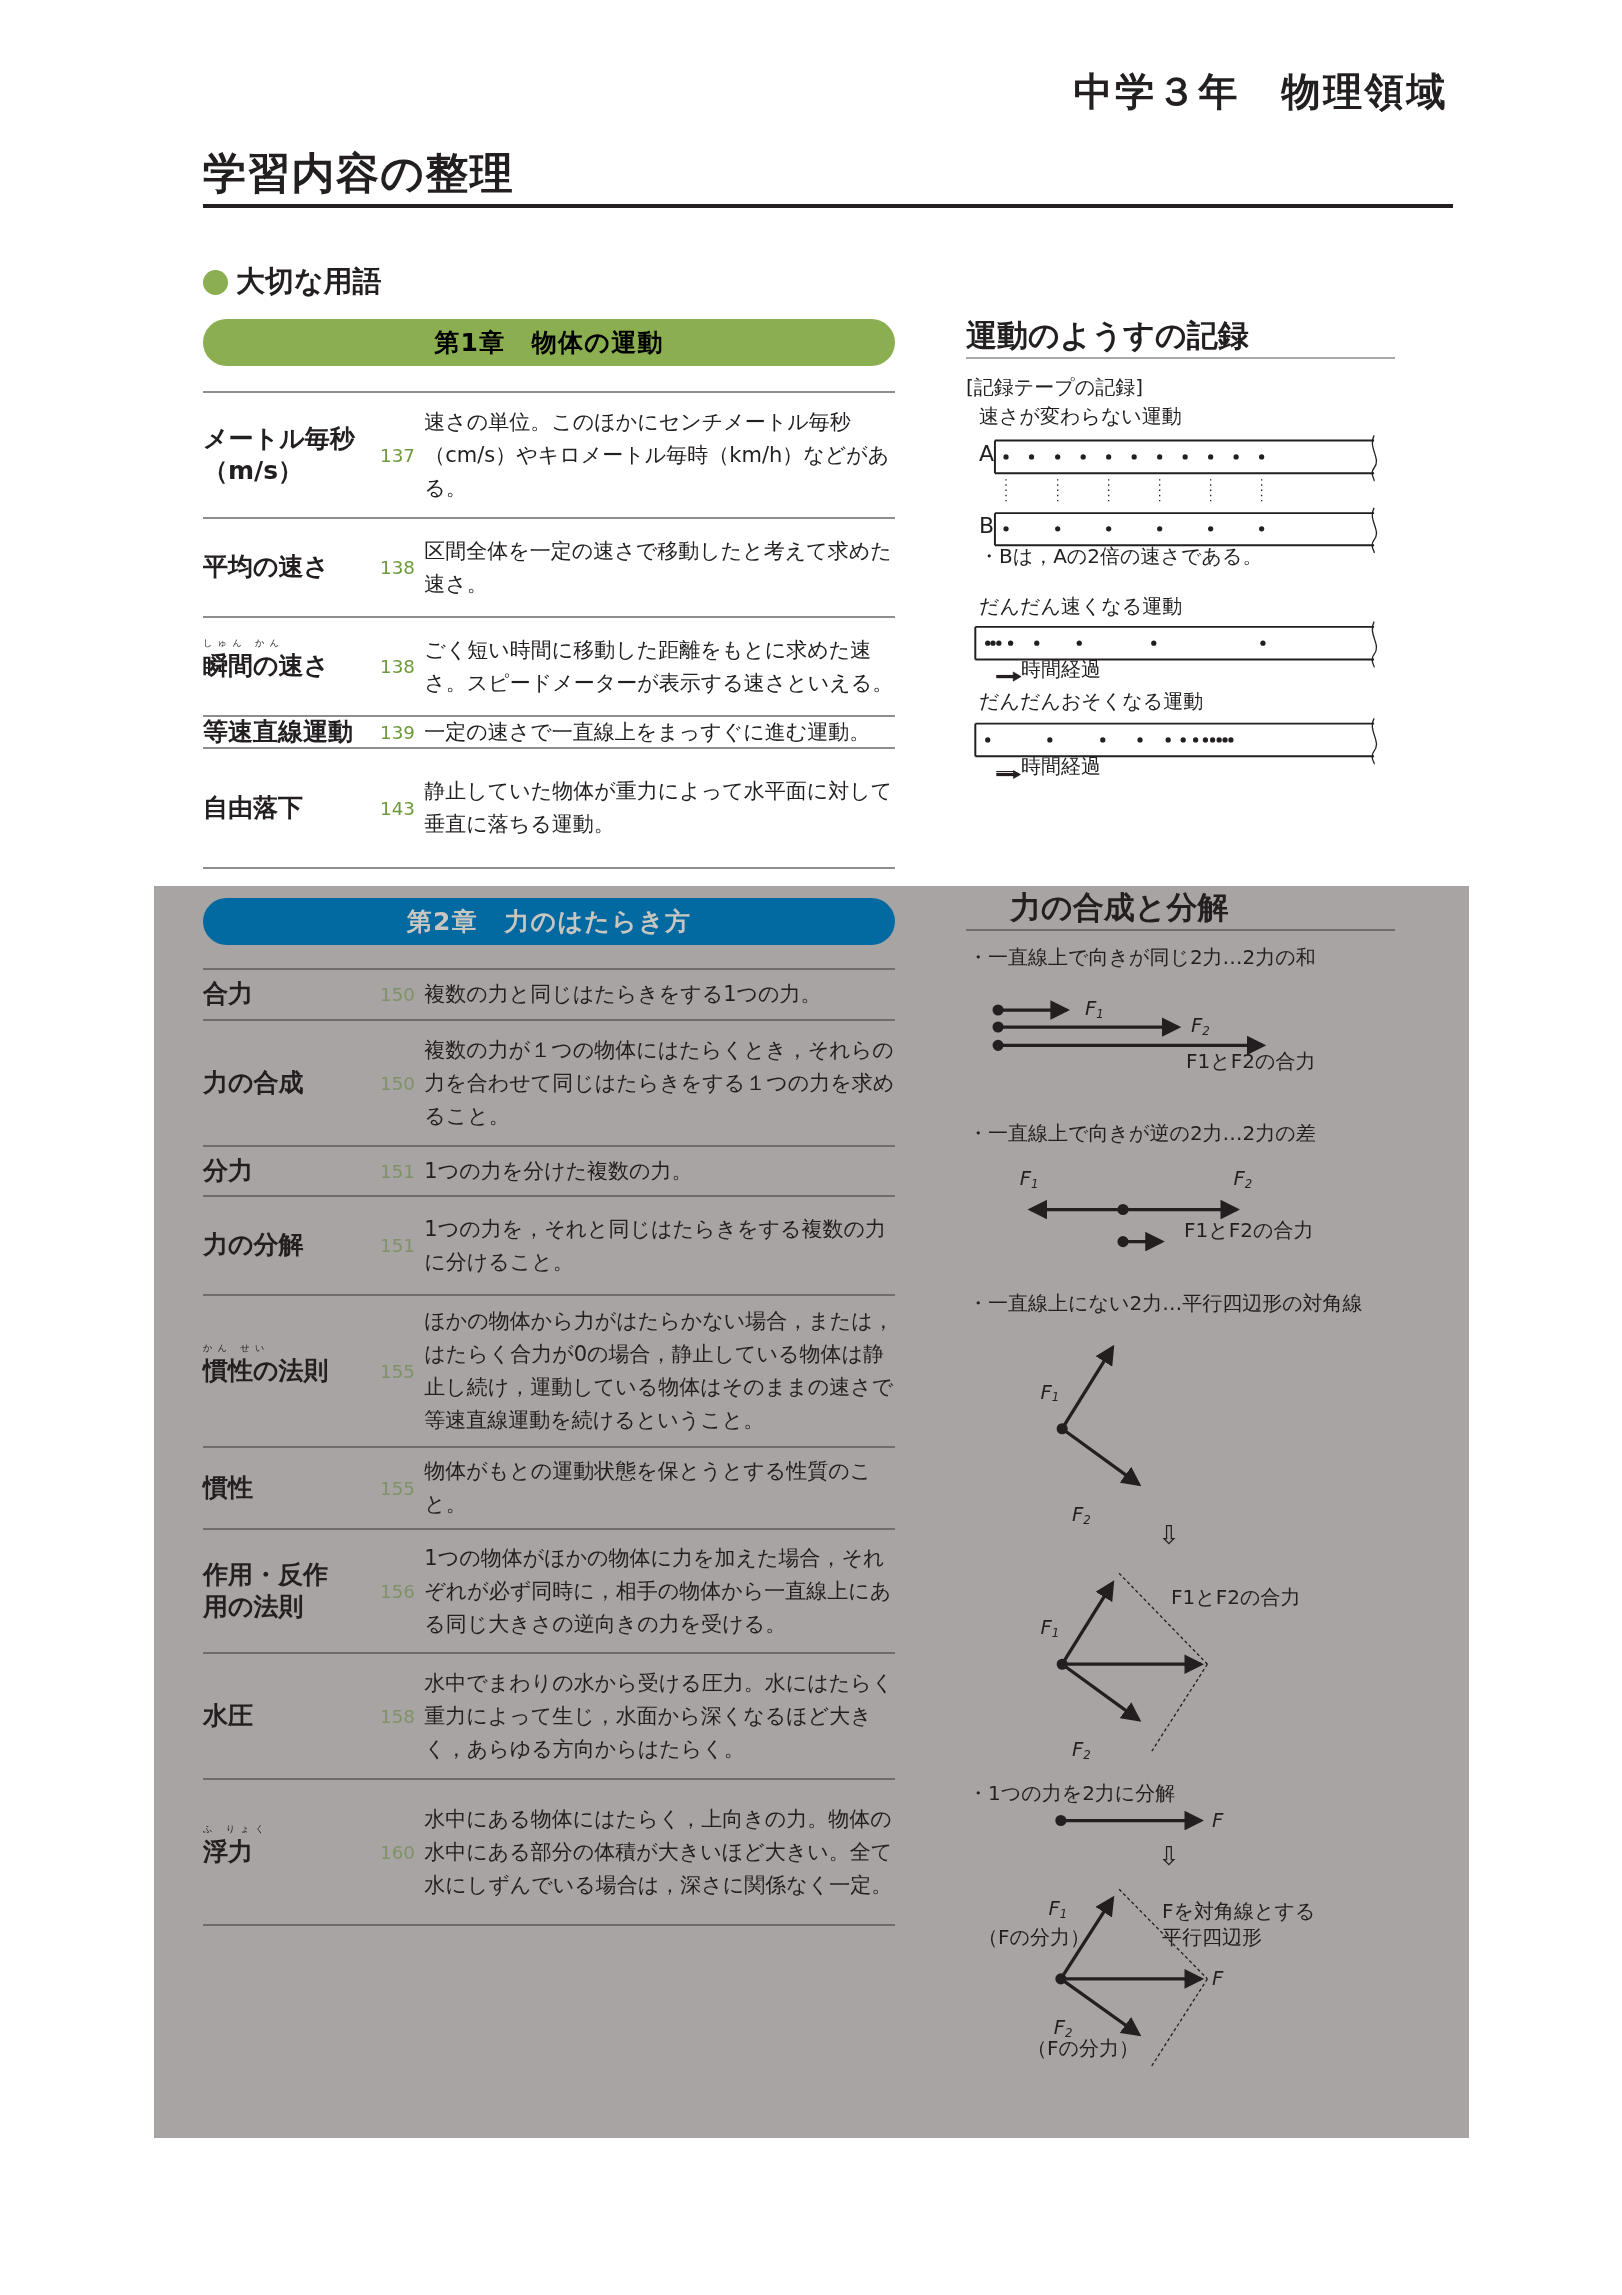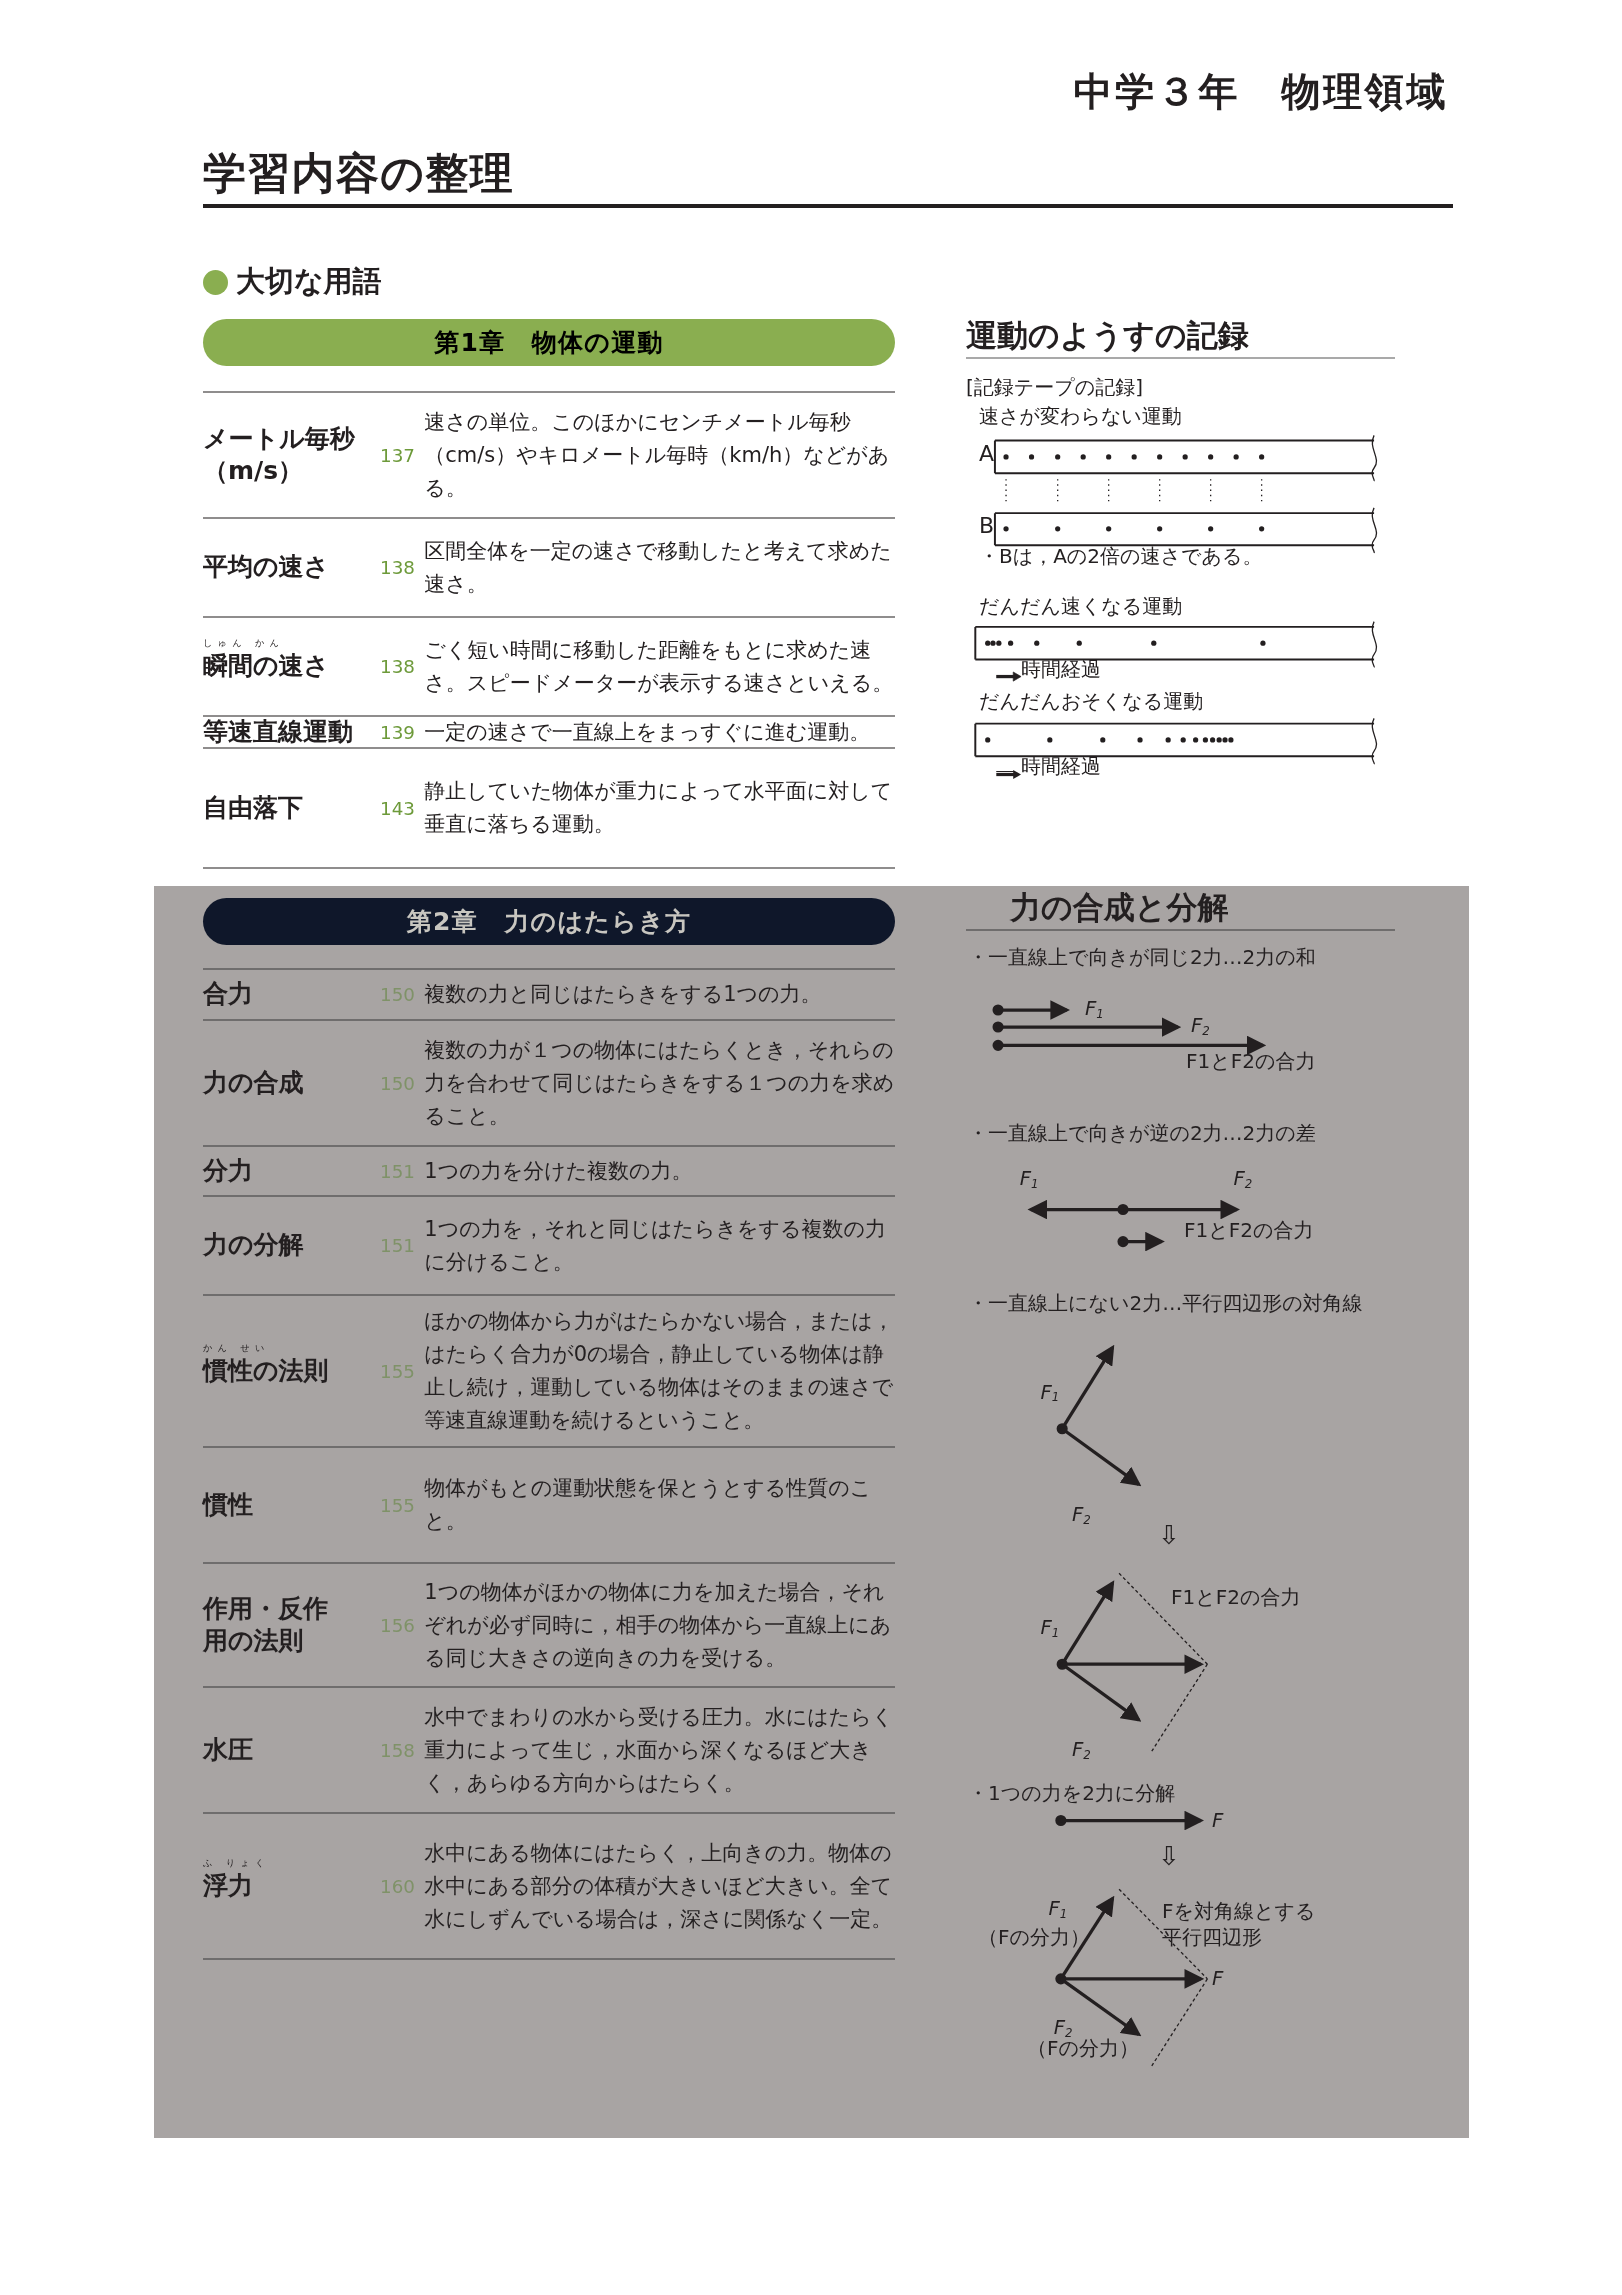--- a/index.html
+++ b/index.html
@@ -6,21 +6,21 @@
   body { width:1623px; height:2295px; position:relative; font-family:"DejaVu Sans", sans-serif; color:#231f20; overflow:hidden; }
   .abs { position:absolute; }
   .grade { right:175px; top:65px; font-size:39px; font-weight:bold; letter-spacing:2.6px; }
   .title { left:203px; top:145px; font-size:43px; font-weight:bold; letter-spacing:1.3px; }
   .title-rule { left:203px; top:204px; width:1250px; height:3.9px; background:#231f20; }
   .section { left:203px; top:262px; font-size:29px; font-weight:bold; display:flex; align-items:center; }
   .section .dot { width:25px; height:25px; border-radius:50%; background:#8aae50; margin-right:7.9px; }
   .gray-panel { left:154px; top:886px; width:1315px; height:1252px; background:#a8a4a3; }
   .pill { position:absolute; left:203px; width:692px; height:47px; border-radius:23.6px; color:#000000; font-size:25px; font-weight:bold; display:flex; align-items:center; justify-content:center; letter-spacing:1.3px; }
   .pill.ch1 { top:319px; background:#8aae50; }
-  .pill.ch2 { top:898px; background:#0f172a; color:#c8c6c0; }
+  .pill.ch2 { top:898px; background:#0369a1; color:#c8c6c0; }
   .glossary { position:absolute; left:203px; width:692px; }
   .row { display:flex; align-items:center; border-top:2px solid #8f8d8d; box-sizing:border-box; }
   .row:last-child { border-bottom:2px solid #8f8d8d; }
   .g2 .row { border-color:#6f6d6d; }
   .term { width:177px; font-size:25px; font-weight:bold; line-height:1.3; position:relative; }
   .term .ruby { position:absolute; top:-13px; left:0; font-size:9.2px; font-weight:normal; letter-spacing:5.2px; }
   .page { width:26px; font-size:18.3px; color:#6d9a3a; margin-right:18.3px; text-align:center; }
   .g2 .page { color:#7f9268; }
   .desc { flex:1; font-size:21px; line-height:33px; }
   .g1 { top:391px; }
@@ -107,21 +107,21 @@
     <div class="desc">1つの力を，それと同じはたらきをする複数の力に分けること。</div>
   </div>
   <div class="row" style="height:152px">
     <div class="term">
       <span class="ruby">かん せい</span>
       <span>慣性の法則</span>
     </div>
     <div class="page">155</div>
     <div class="desc">ほかの物体から力がはたらかない場合，または，はたらく合力が0の場合，静止している物体は静止し続け，運動している物体はそのままの速さで等速直線運動を続けるということ。</div>
   </div>
-  <div class="row" style="height:116px">
+  <div class="row" style="height:82px">
     <div class="term">慣性</div>
     <div class="page">155</div>
     <div class="desc">物体がもとの運動状態を保とうとする性質のこと。</div>
   </div>
   <div class="row" style="height:124px">
     <div class="term">
       <div>作用・反作</div>
         <div>用の法則</div>
     </div>
     <div class="page">156</div>

